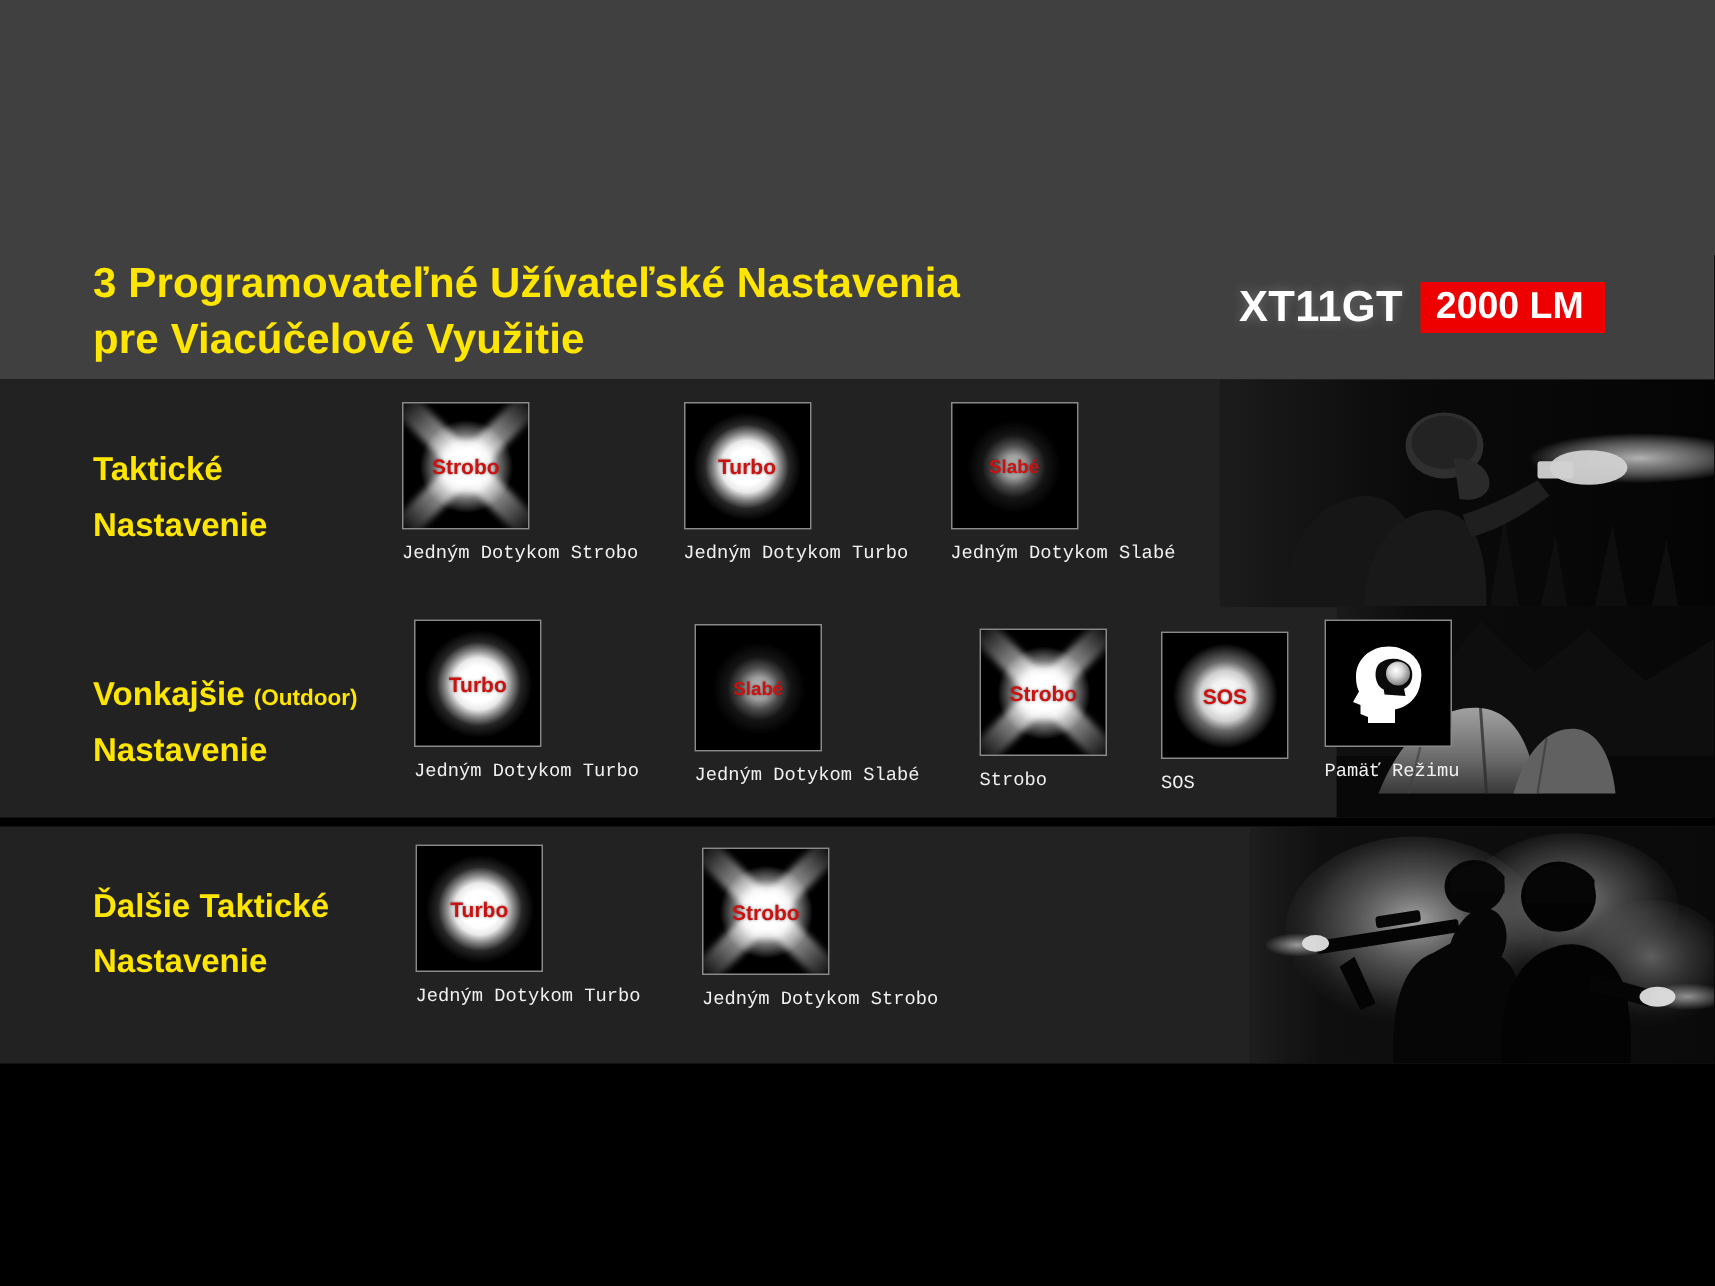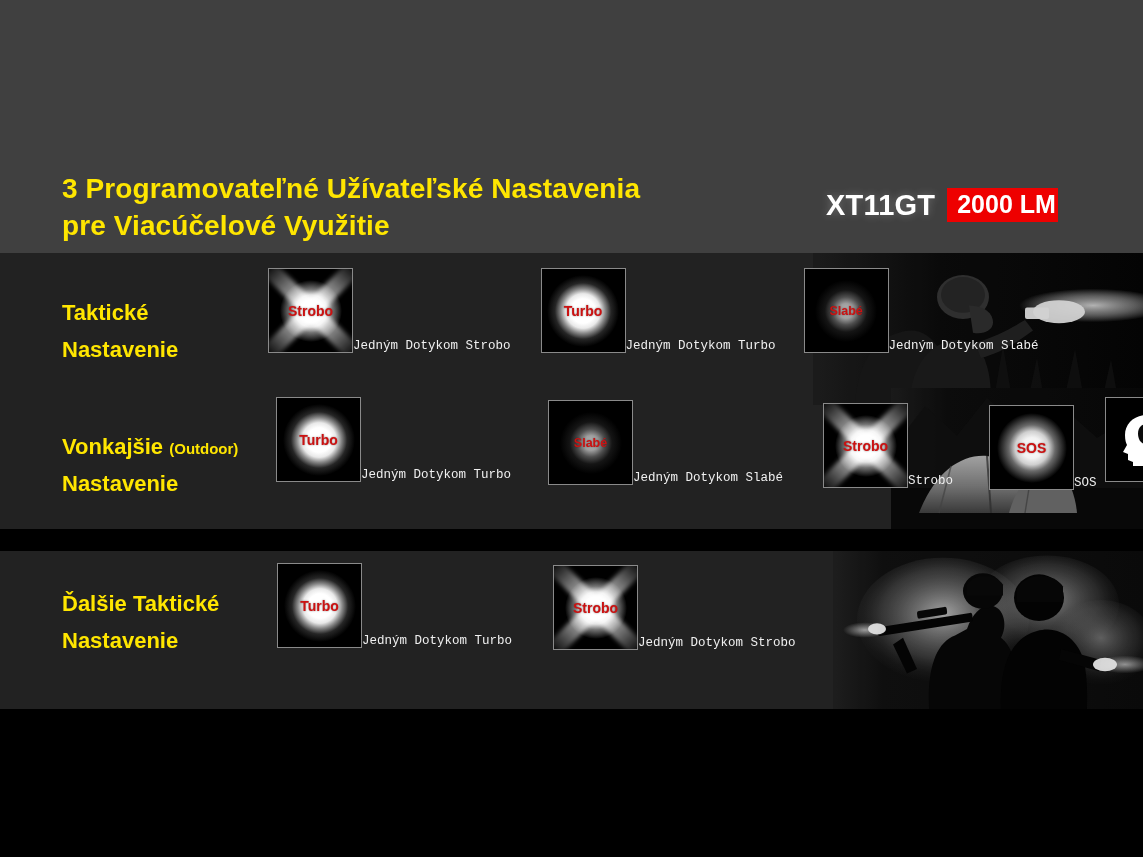--- a/index.html
+++ b/index.html
@@ -50,34 +50,34 @@
     font-weight: bold;
     letter-spacing: 0.2px;
     text-shadow: 0 0 8px rgba(255,255,255,0.25);
   }
   #lumens-badge {
     margin-left: 12px;
     background: #ee0000;
     color: #ffffff;
     font-size: 25px;
     font-weight: bold;
-    padding: 3px 2px 4px 10px;
+    padding: 3px 14px 4px 10px;
     line-height: 1.05;
   }
 
   
   .band {
     position: absolute;
     left: 0;
     width: 1143px;
     background: #222222;
     overflow: hidden;
   }
   #band-0 { top: 253px; height: 152px; }
-  #band-1 { top: 388px; height: 141px; }
+  #band-1 { top: 404px; height: 141px; }
   #band-2 { top: 551px; height: 158px; }
 
   .band-label {
     position: absolute;
     left: 62px;
     color: #ffe600;
     font-size: 22px;
     font-weight: bold;
     line-height: 1.7;
     white-space: nowrap;
@@ -99,22 +99,22 @@
     display: flex;
     align-items: flex-start;
     z-index: 3;
   }
   #band-0 .modes { left: 268px; top: 15px; }
   #band-1 .modes { left: 276px; top: 9px; }
   #band-2 .modes { left: 277px; top: 12px; }
 
   .mode {
     display: flex;
-    flex-direction: row;
-    align-items: flex-end;
+    flex-direction: column;
+    align-items: flex-start;
   }
   .mode-box {
     width: 85px;
     height: 85px;
     border: 1px solid #8a8a8a;
     background: #000000;
     position: relative;
     overflow: hidden;
     box-sizing: border-box;
   }
@@ -362,21 +362,21 @@
       <div class="mode-box">
         <div class="glow g-strobo">
           <span class="ray a"></span>
             <span class="ray b"></span>
         </div>
         <div class="mode-text">Strobo</div>
       </div>
       <div class="mode-caption">Strobo</div>
     </div>
 
-    <div class="mode" style="margin-right:8px; margin-top:8px;">
+    <div class="mode" style="margin-right:24px; margin-top:8px;">
       <div class="mode-box">
         <div class="glow g-sos"></div>
         <div class="mode-text">SOS</div>
       </div>
       <div class="mode-caption">SOS</div>
     </div>
 
     <div class="mode" style="">
       <div class="mode-box">
         <div class="mem-icon">

